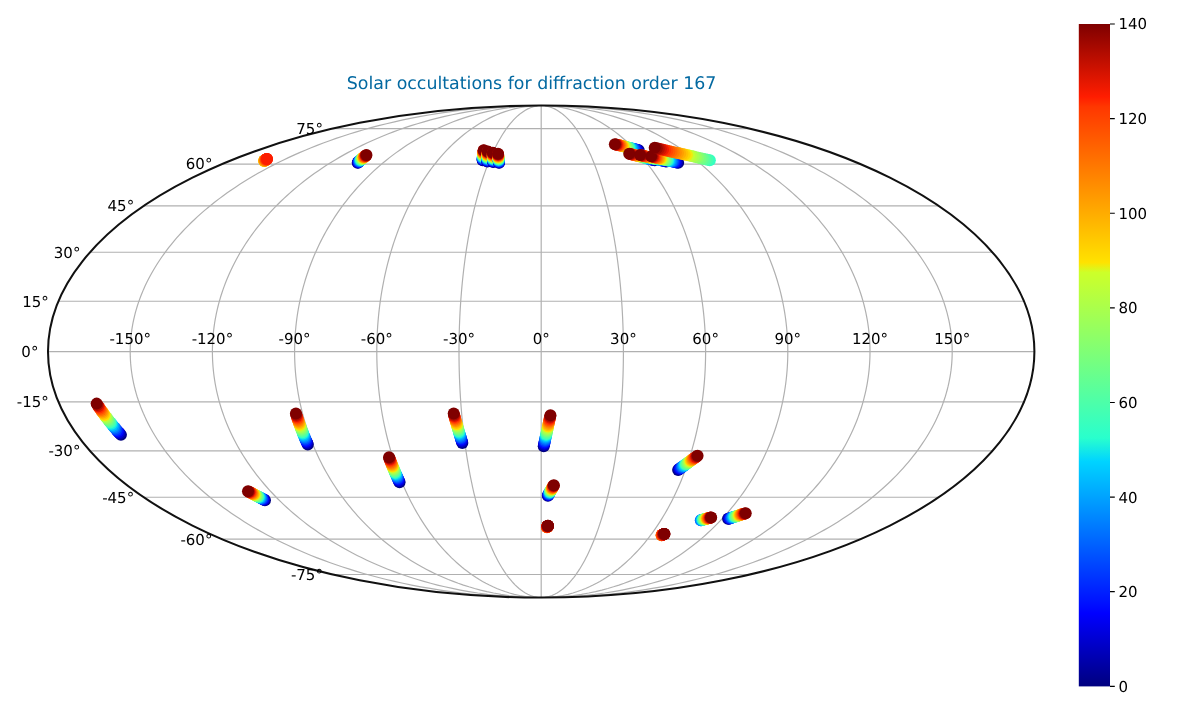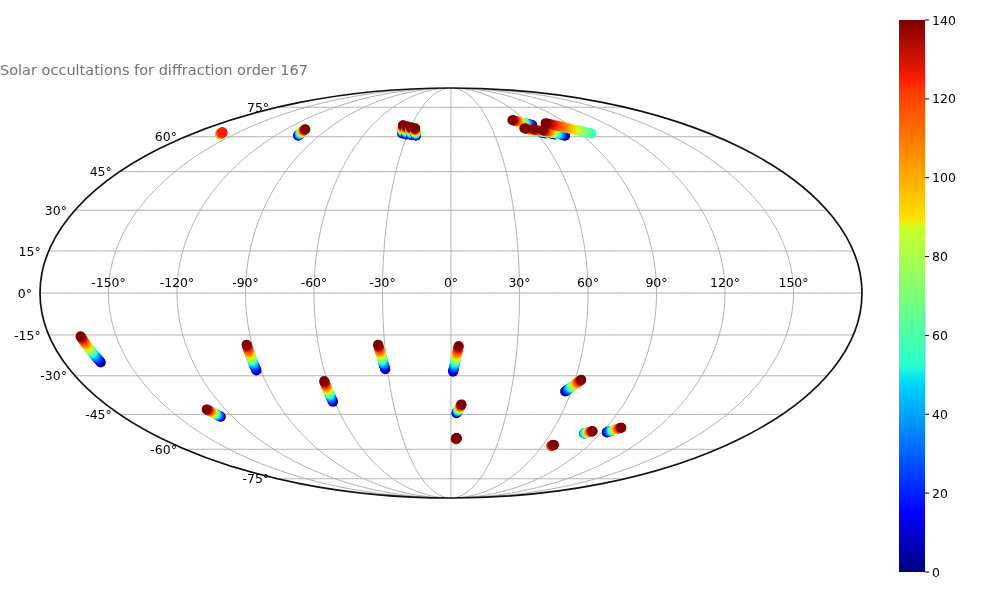--- a/index.html
+++ b/index.html
@@ -18,24 +18,26 @@
     position: absolute;
     left: 0; top: 0;
     width: 998px;
     height: 592px;
   }
   .fig-title {
     position: absolute;
     left: 0;
     top: 62px;
     width: 862px;
+    text-align: center;
     font-size: 14.5px;
-    color: #737373;
+    color: #0369a1;
     font-family: "DejaVu Sans", sans-serif;
     white-space: nowrap;
+    padding-left: 12px;
   }
   svg { display: block; }
   text { font-family: "DejaVu Sans", sans-serif; fill: #000; }
 </style>
 </head>
 <body>
 
 <div id="figure">
   <div class="fig-title">Solar occultations for diffraction order 167</div>
   <svg id="plot" width="998" height="592">

